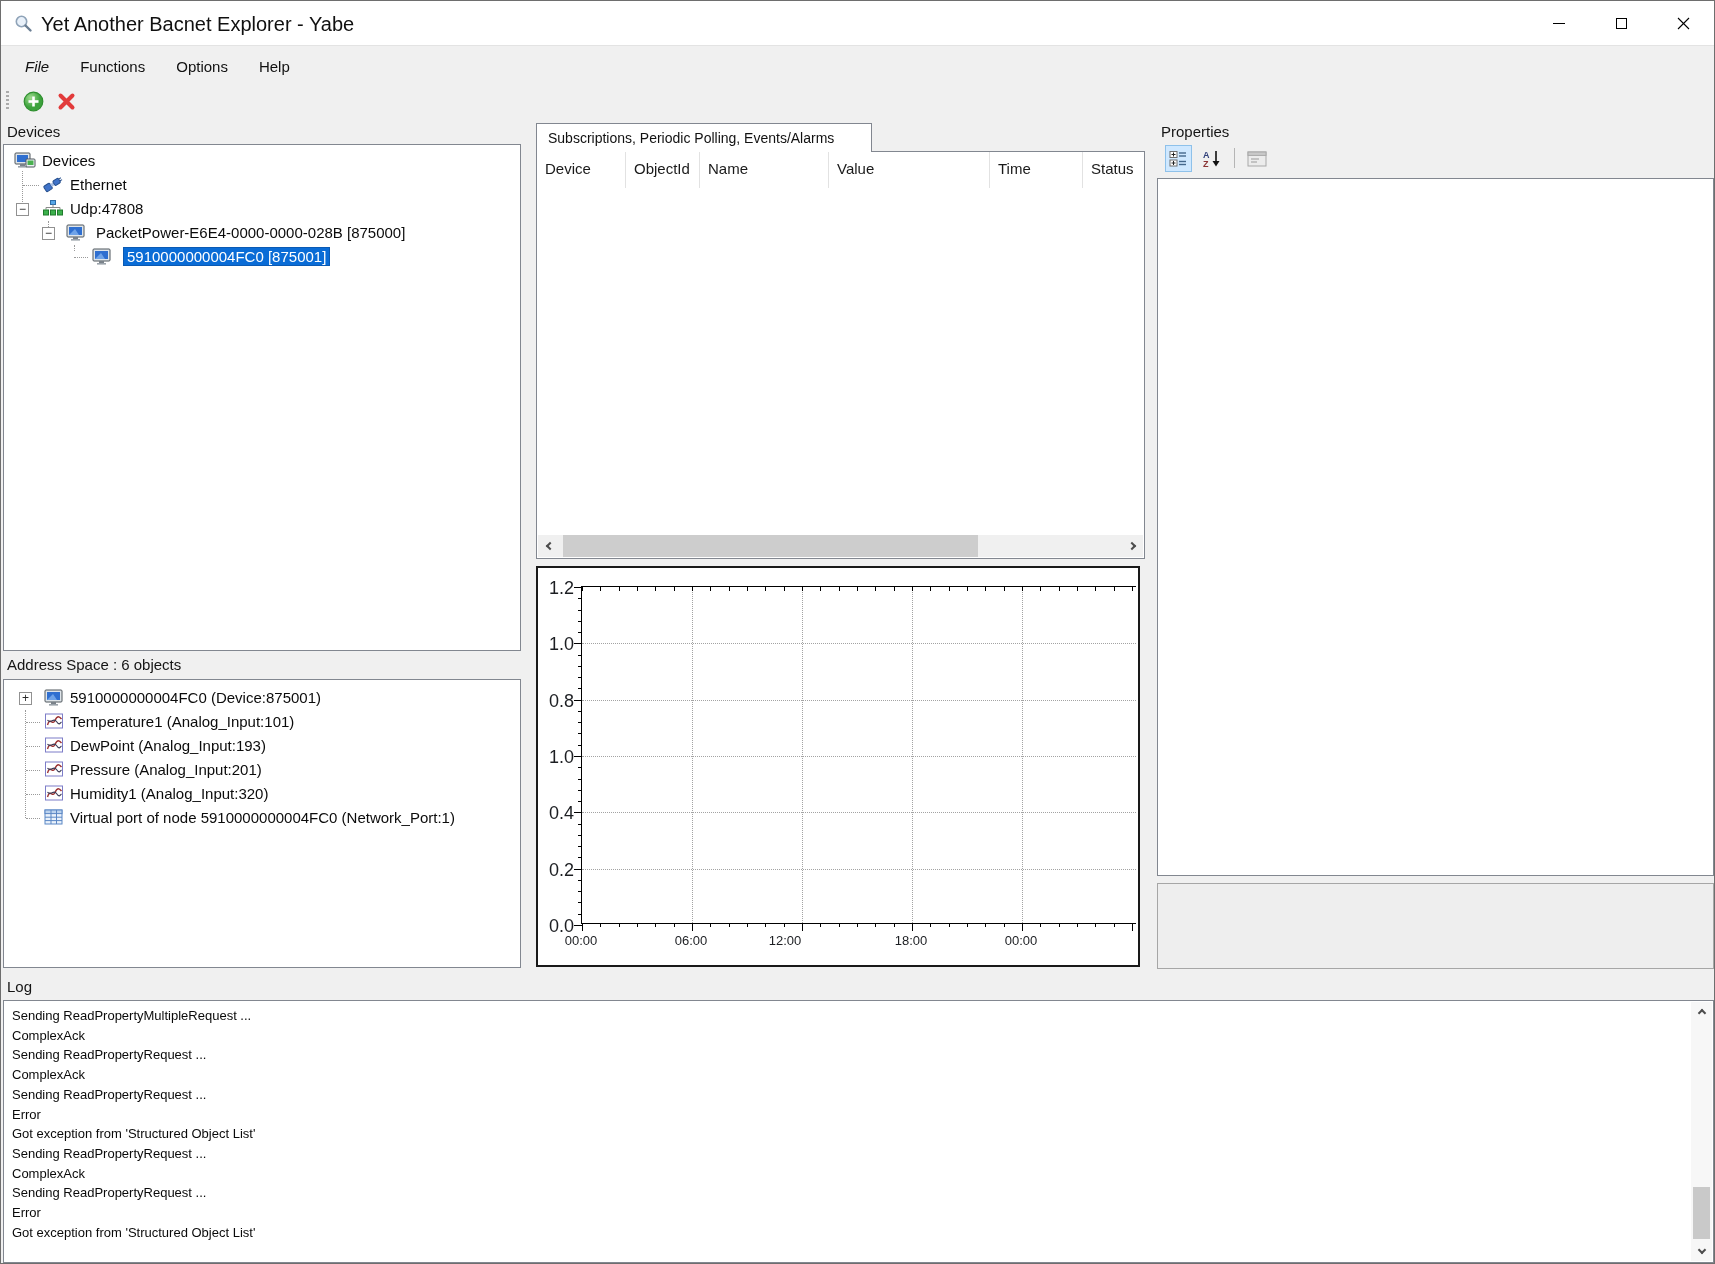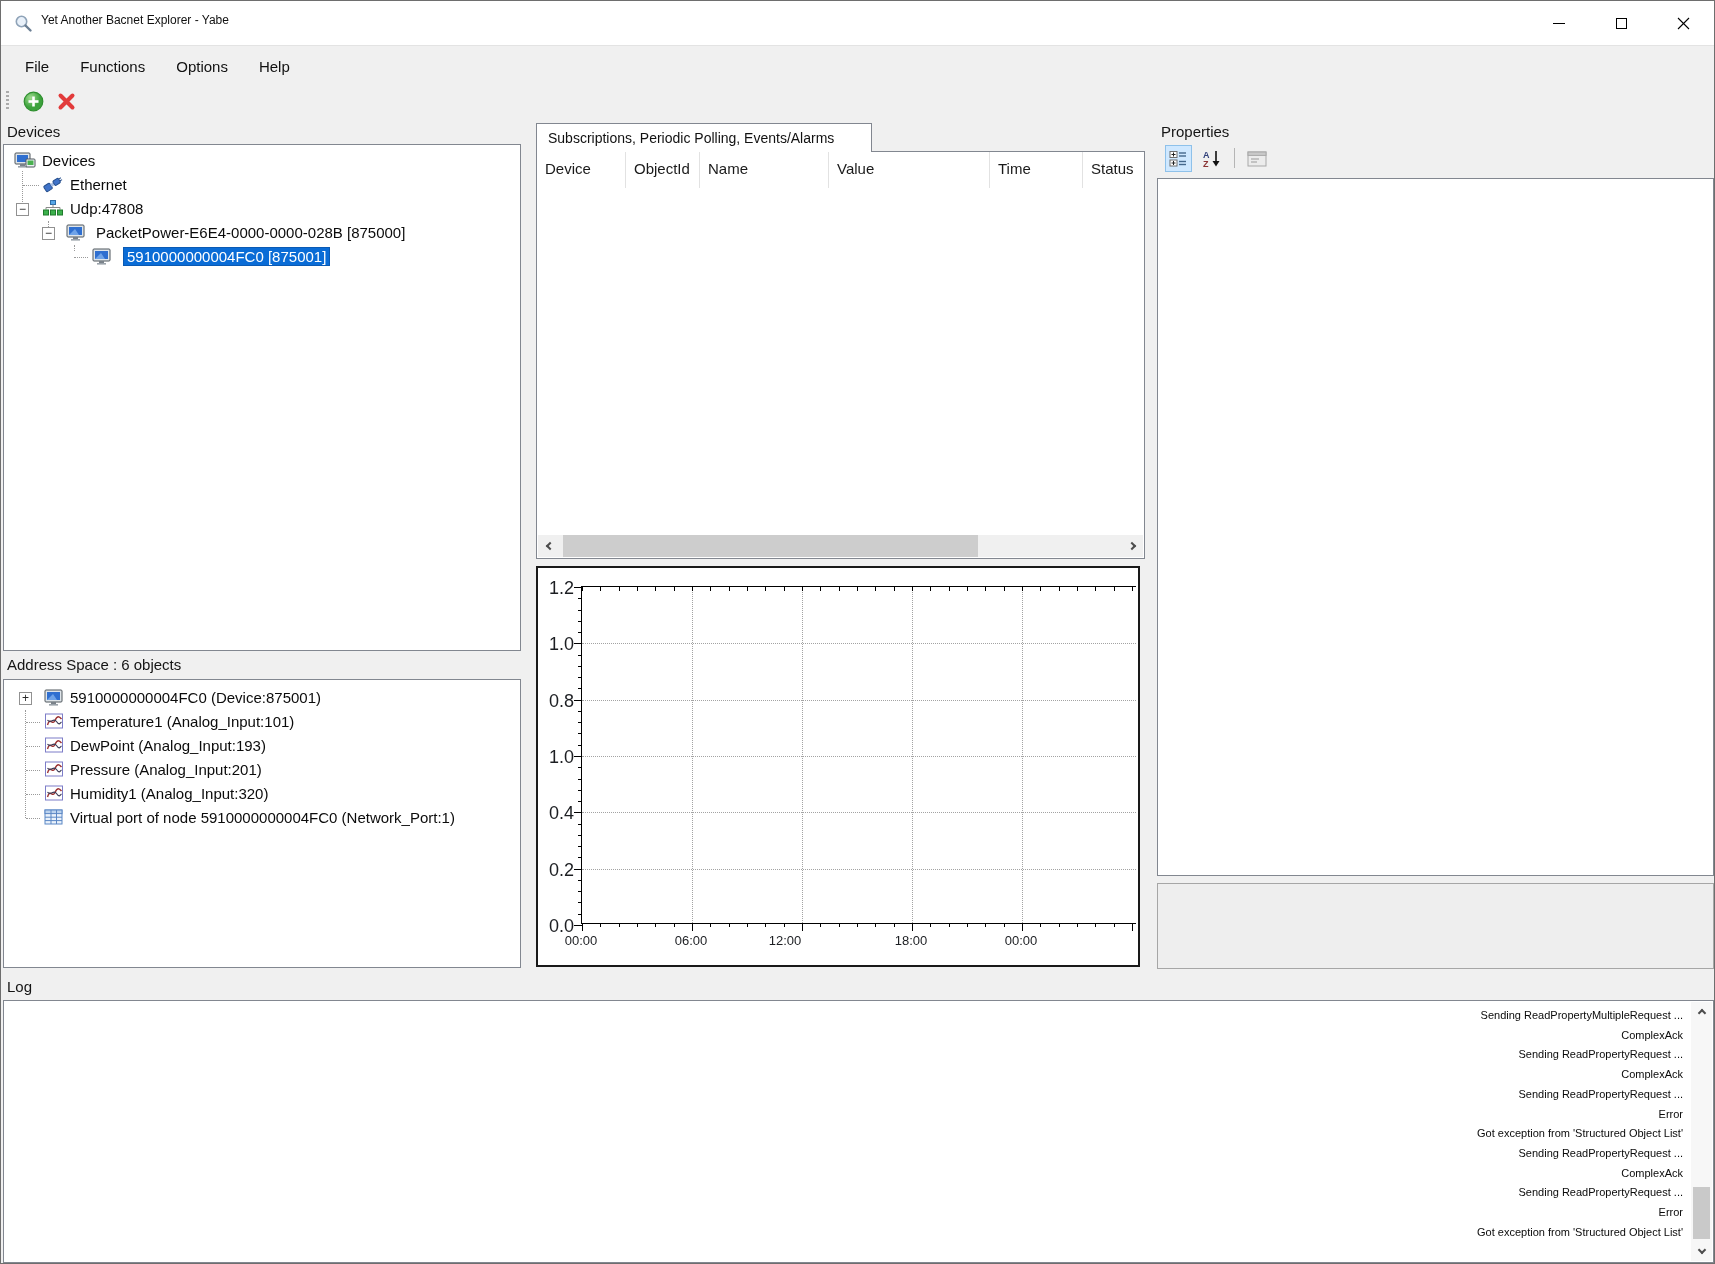--- a/index.html
+++ b/index.html
@@ -6,29 +6,29 @@
   html,body { background:#cfcfcf; }
   body { font-family:"Liberation Sans", sans-serif; }
   #app {
     position:relative; width:1715px; height:1264px;
     background:#f0f0f0; border:1px solid #6e6e6e; overflow:hidden;
     font-family:"Liberation Sans", sans-serif; color:#111;
   }
   
   .titlebar { position:absolute; left:0; top:0; width:100%; height:45px; background:#fff; border-bottom:1px solid #e3e3e3; }
   .titlebar .app-icon { position:absolute; left:13px; top:13px; }
-  .title-text { position:absolute; left:40px; top:12px; font-size:12px; color:#101010; white-space:nowrap; }
+  .title-text { position:absolute; left:40px; top:12px; font-size:20px; color:#101010; white-space:nowrap; }
   .winbtn { position:absolute; top:0; width:62px; height:44px; display:flex; align-items:center; justify-content:center; }
   .btn-min  { right:124px; } .btn-max { right:62px; } .btn-close { right:0; }
   .glyph-min { display:block; width:12px; height:1px; background:#000; }
   .glyph-max { display:block; width:11px; height:11px; border:1px solid #000; }
   
   .menubar { position:absolute; left:0; top:46px; width:100%; height:38px; background:#f0f0f0; display:flex; align-items:center; }
   .menu-item { font-size:15px; color:#111; padding:6px 15px; margin-left:1px; cursor:default; }
-  .menu-item:first-child { margin-left:9px; }
+  .menu-item:first-child { margin-left:9px;font-style:italic; }
   
   .toolbar { position:absolute; left:0; top:84px; width:100%; height:32px; background:#f0f0f0; }
   .grip { position:absolute; left:5px; top:6px; width:3px; height:20px;
           background:repeating-linear-gradient(to bottom,#ababab 0 2px,transparent 2px 4px); }
   .tool-btn { position:absolute; top:3px; width:26px; height:26px; display:flex; align-items:center; justify-content:center; border:1px solid transparent; }
   
   .panel { position:absolute; background:#fff; border:1px solid #828790; }
   .section-label { position:absolute; font-size:15px; color:#151515; white-space:nowrap; }
   
   .tree-row { position:absolute; left:0; height:24px; width:100%; font-size:15px; }
@@ -73,21 +73,21 @@
     background:repeating-linear-gradient(to right,#000 0 1px,transparent 1px 18.333px); }
   .ylab { position:absolute; width:34px; text-align:right; font-size:18px; color:#1c1e22; }
   .xlab { position:absolute; width:46px; text-align:center; font-size:13px; color:#1c1e22; }
   
   .props-toolbar-btn { position:absolute; width:27px; height:27px; display:flex; align-items:center; justify-content:center; }
   .props-toolbar-btn.selected { background:#cfe8ff; border:1px solid #8ec1ea; }
   .props-sep { position:absolute; width:1px; height:20px; background:#b5b5b5; }
   .desc-box { position:absolute; left:1156px; top:882px; width:557px; height:86px; background:#eeeeee; border:1px solid #a6a6a6; }
   
   .log-panel { left:2px; top:999px; width:1711px; height:263px; }
-  .log-lines { position:absolute; left:8px; top:5px; right:30px; font-size:11px; line-height:19.7px; color:#0a0a0a;text-align:right; }
+  .log-lines { position:absolute; left:8px; top:5px; right:30px; font-size:13px; line-height:19.7px; color:#0a0a0a; }
   .vscroll { position:absolute; top:1px; right:1px; bottom:1px; width:21px; background:#f7f7f7; }
   .vs-arrow { position:absolute; left:0; width:21px; height:19px; display:flex; align-items:center; justify-content:center; }
   .vs-thumb { position:absolute; left:2px; width:17px; background:#c9c9c9; }
 </style>
 </head>
 <body>
 
 <div id="app">
 
   <div class="titlebar">

